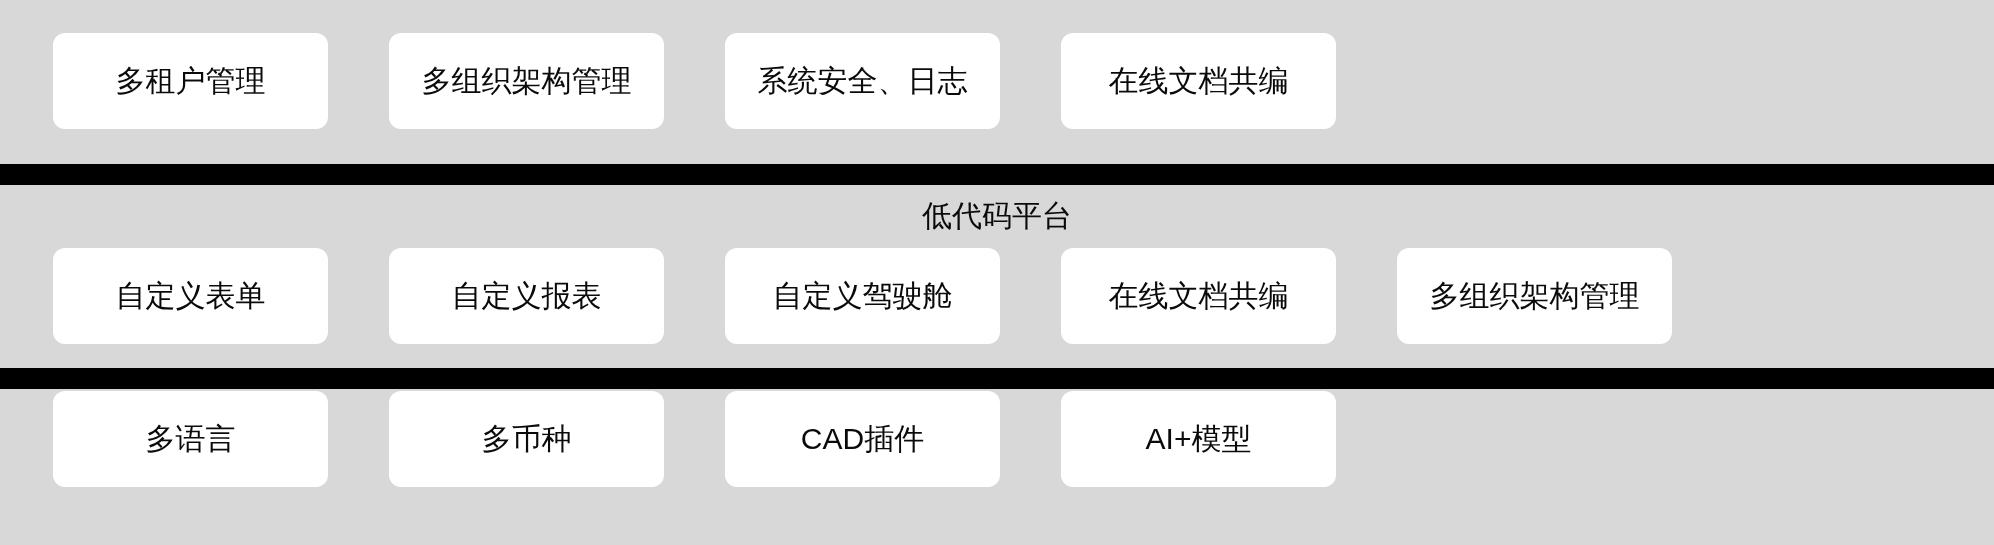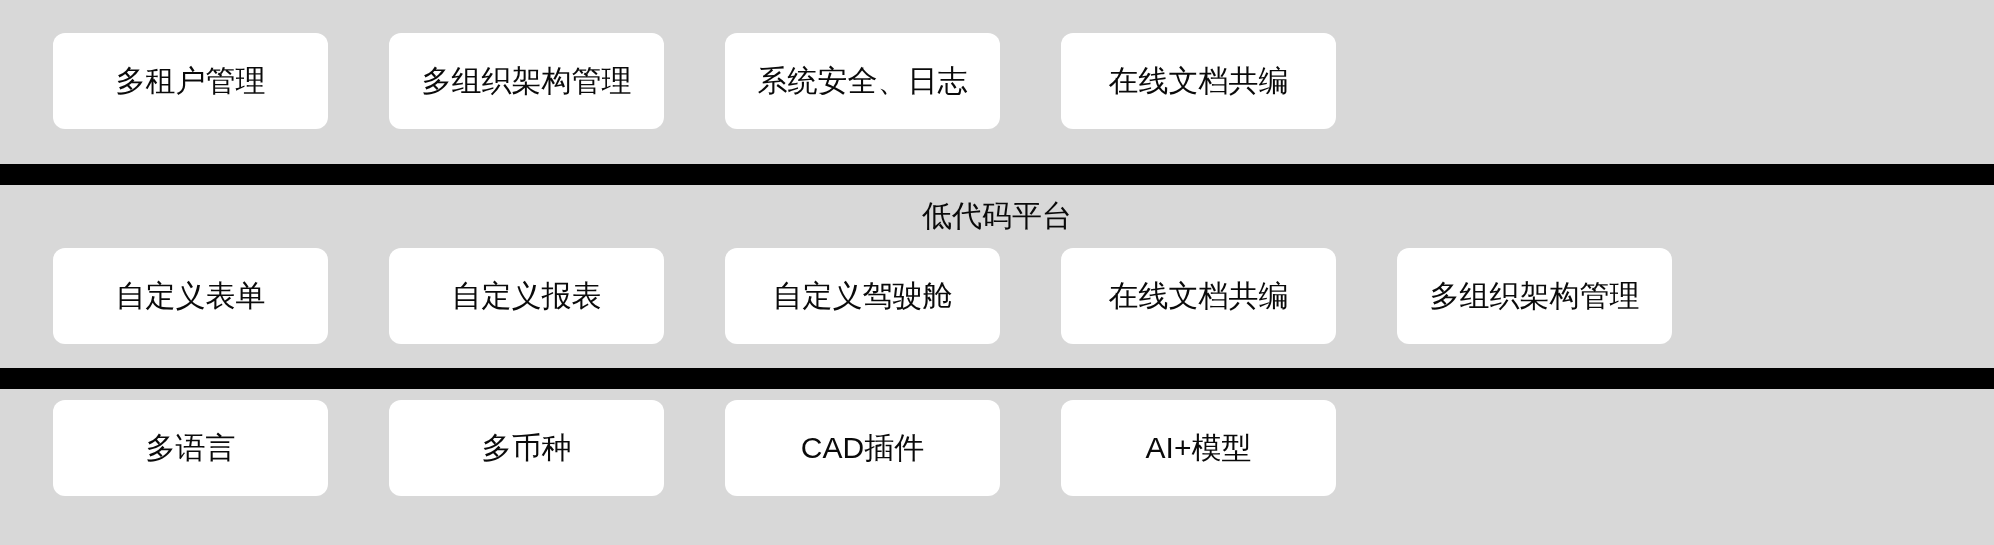--- a/index.html
+++ b/index.html
@@ -15,21 +15,21 @@
     overflow: hidden;
   }
   .row {
     position: absolute;
     left: 53px;
     display: flex;
     gap: 61px;
   }
   .row-top    { top: 33px; }
   .row-middle { top: 248px; }
-  .row-bottom { top: 400px; justify-content: flex-end; }
+  .row-bottom { top: 391px; justify-content: flex-end; }
   .card {
     width: 275px; height: 96px;
     background: #ffffff;
     border-radius: 12px;
     display: flex;
     align-items: center;
     justify-content: center;
     font-size: 30px;
     color: #0a0a0a;
     white-space: nowrap;

